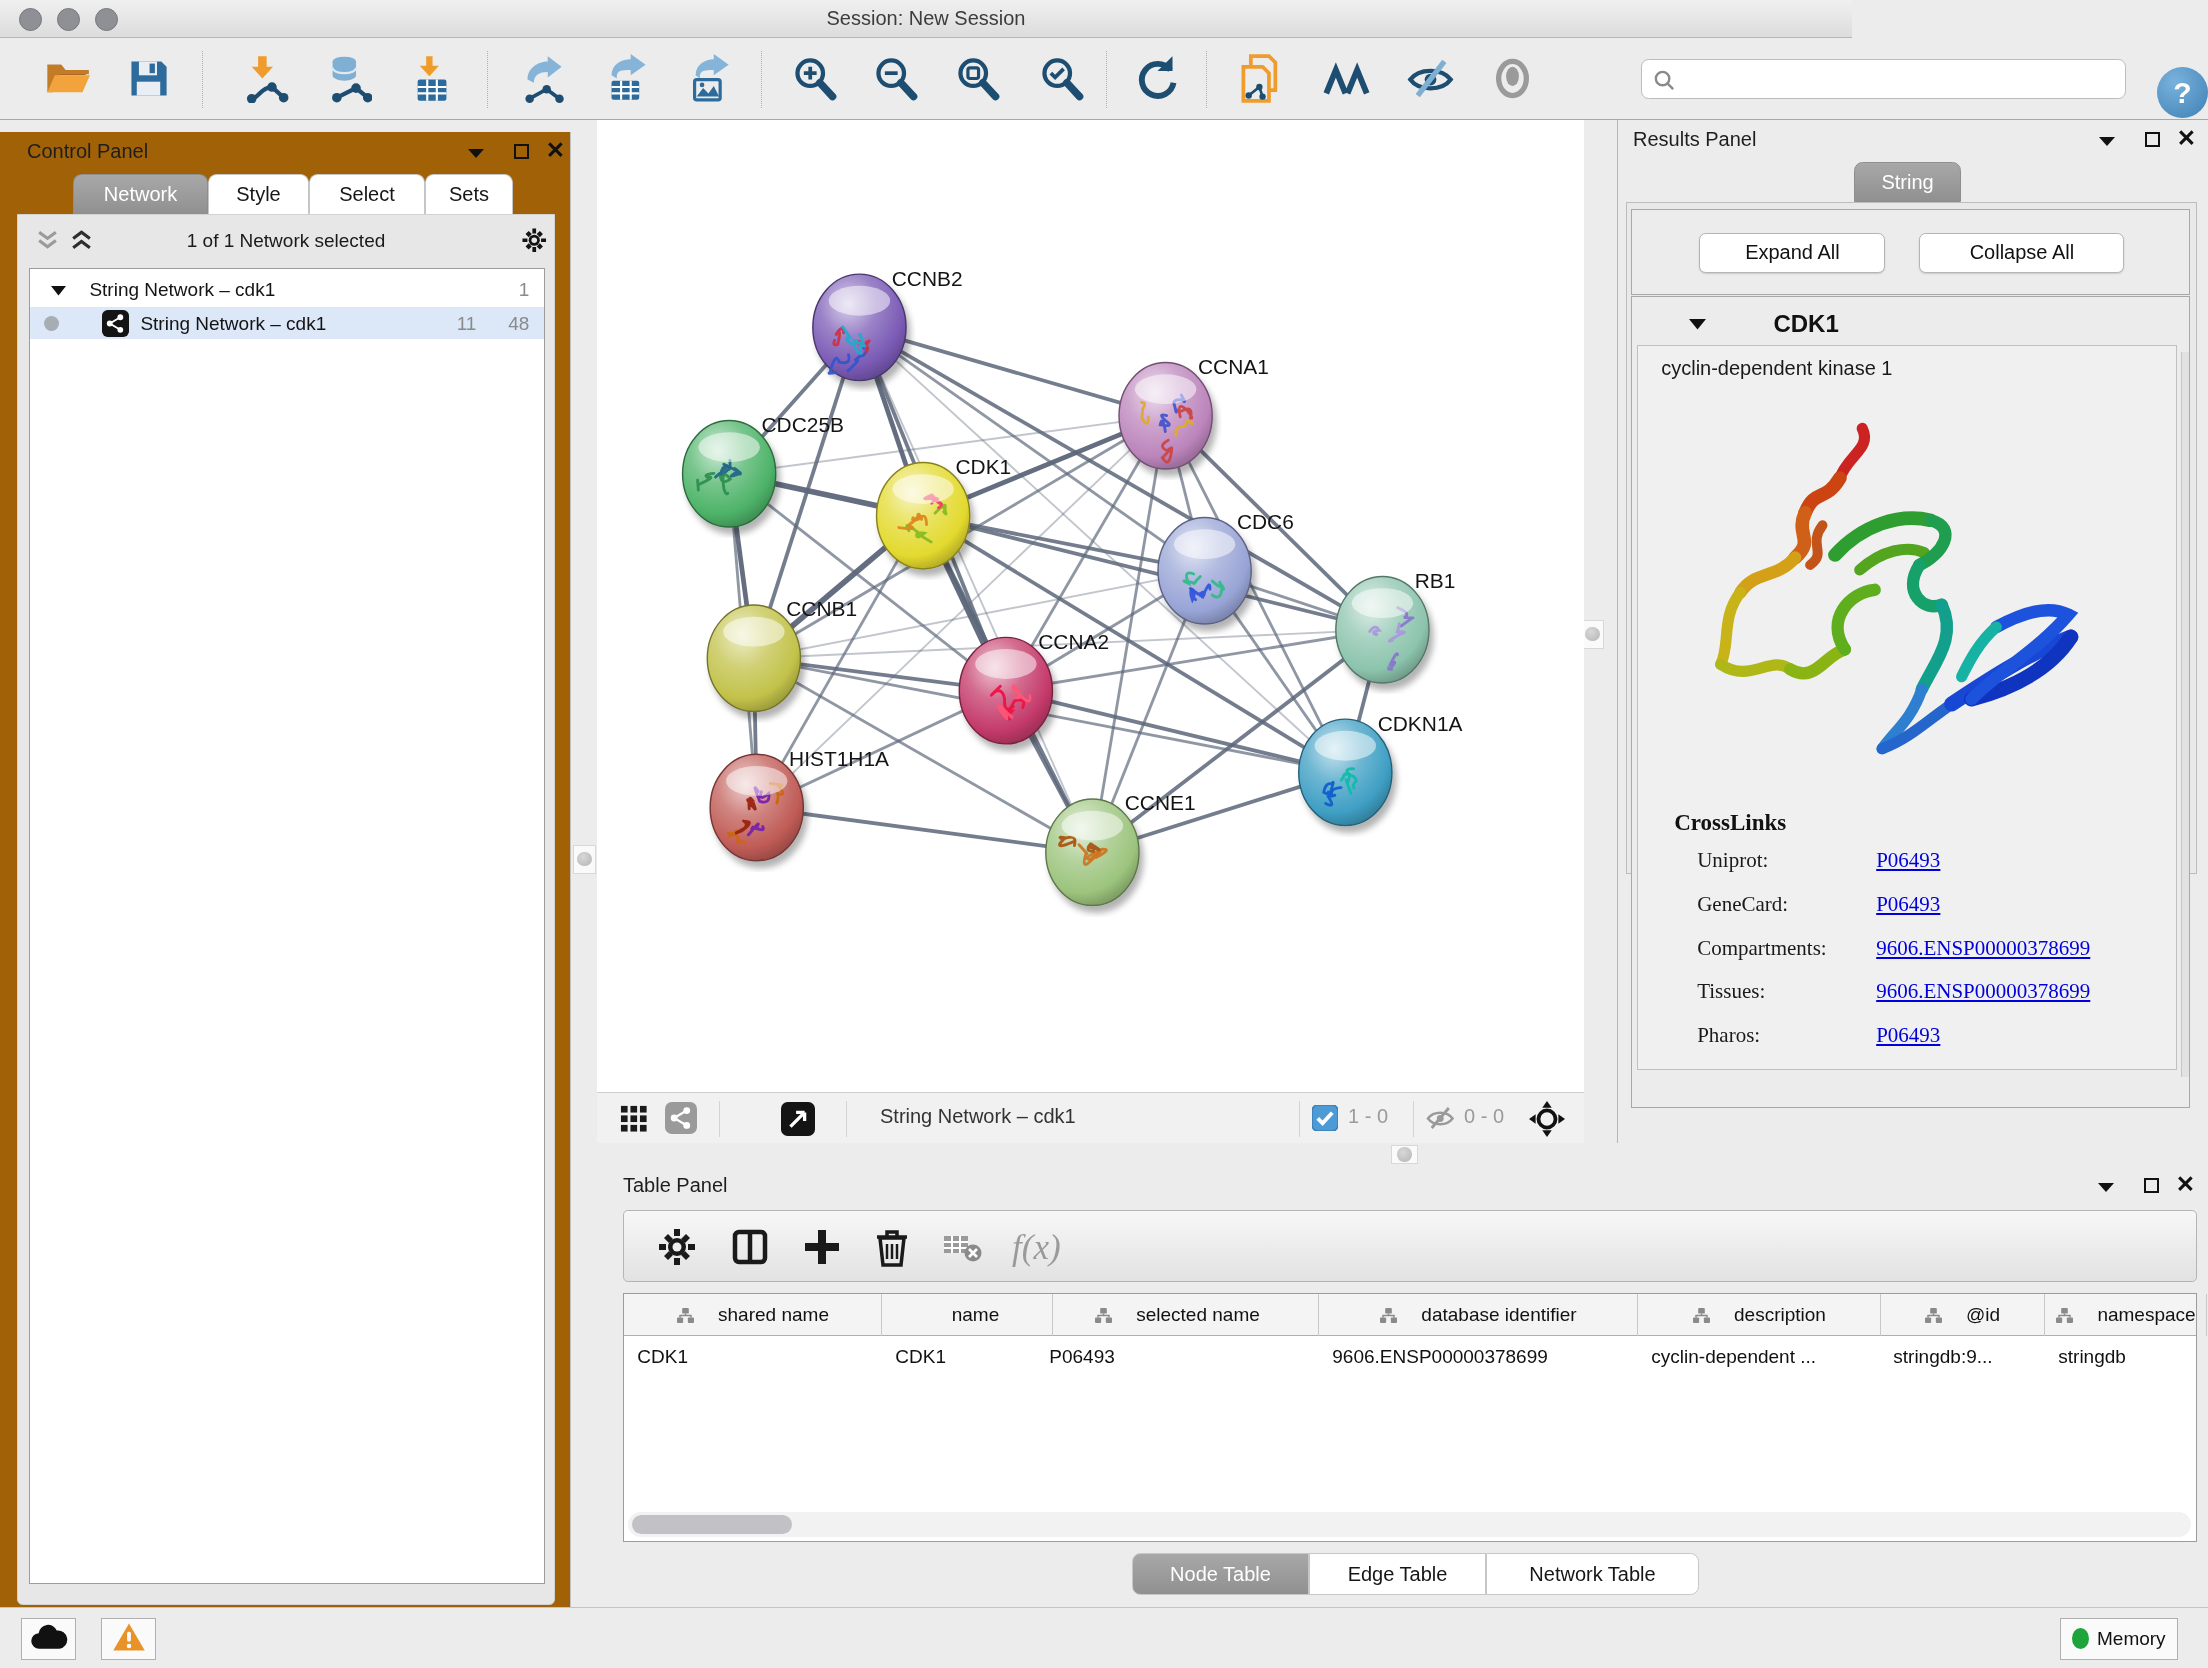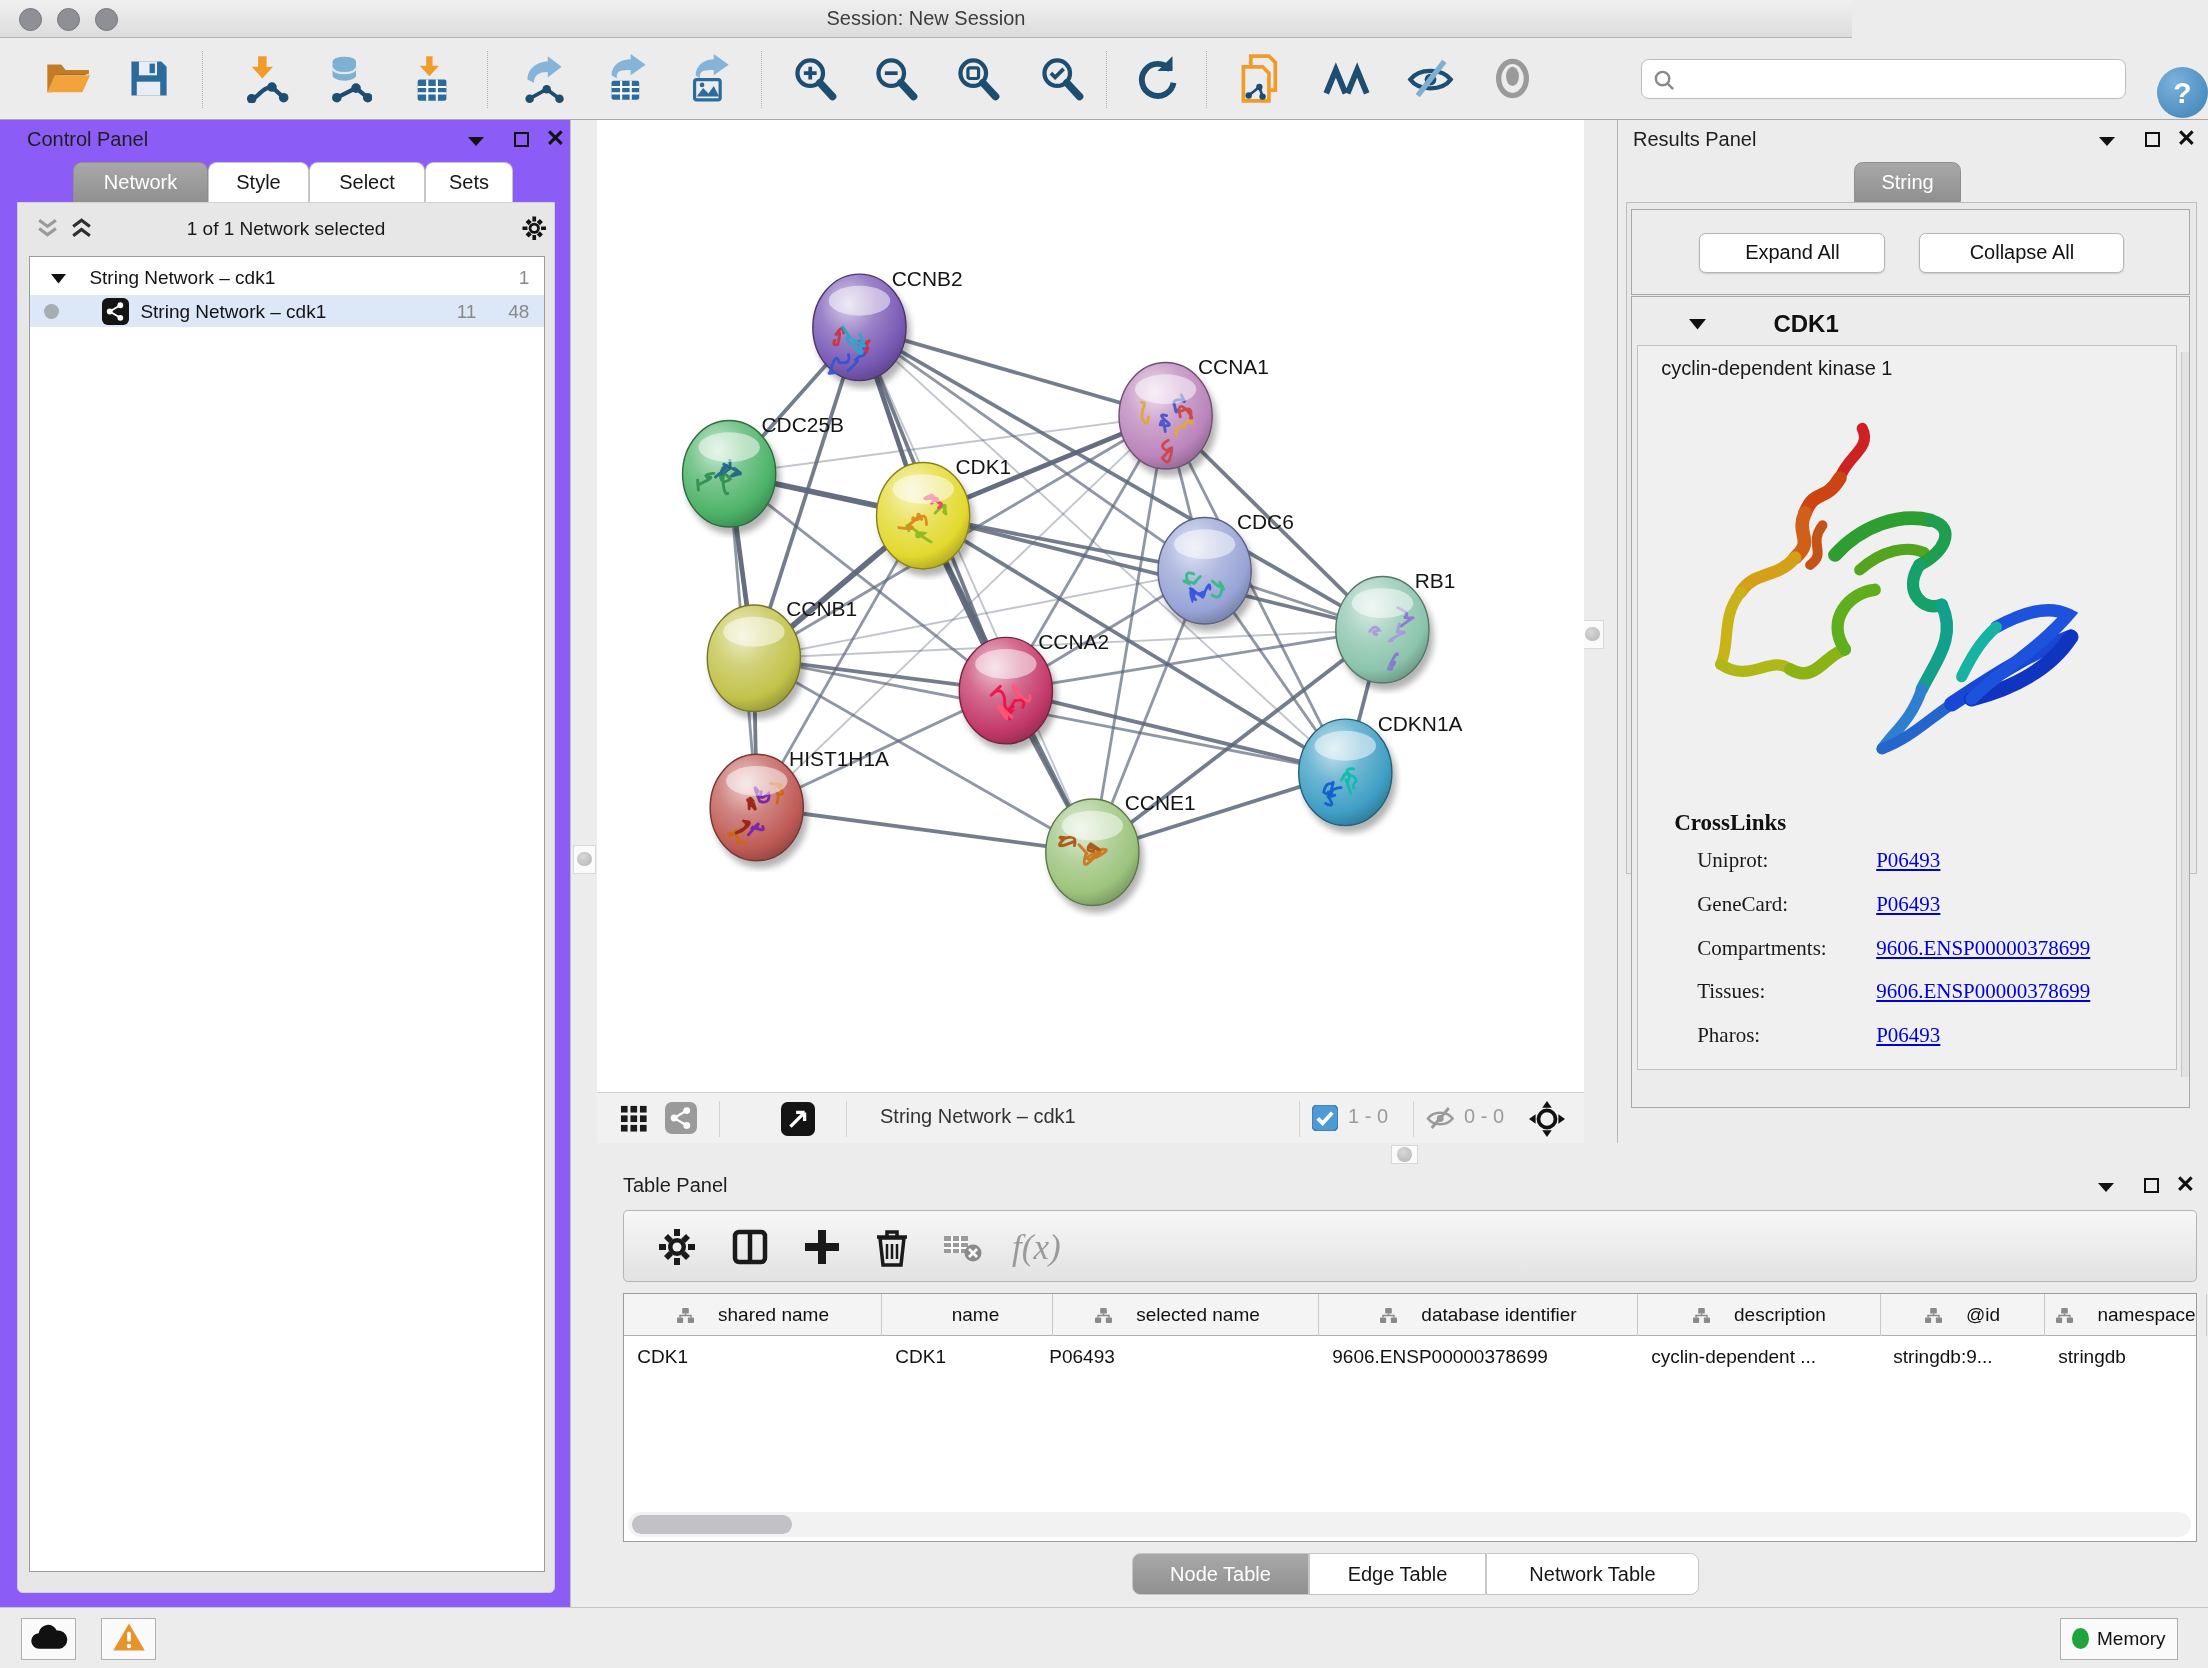--- a/index.html
+++ b/index.html
@@ -31,22 +31,22 @@
 
   
   .panel-title { font-size:20px; color:#1e1e1e; }
   .pctl { position:absolute; top:0; width:23px; height:23px; background:none; border:none; cursor:pointer; }
   .tri-down { width:0; height:0; border-left:8.6px solid transparent; border-right:8.6px solid transparent;
     border-top:10.5px solid #111; display:inline-block; }
   .float-sq { width:14.3px; height:14.3px; border:2.9px solid #111; display:inline-block; }
   .close-x { font-size:23px; font-weight:bold; color:#111; line-height:19px; }
 
   
-  .control-panel { position:absolute; left:0; top:120px; width:571px; height:1488px;
-    background:#8b5cf6; border-right:1.9px solid #c2c2c2; }
+  .control-panel { position:absolute; left:0; top:132px; width:571px; height:1488px;
+    background:#a16207; border-right:1.9px solid #c2c2c2; }
   .cp-header { position:absolute; left:27px; top:7.6px; }
   .tabrow .tab { position:absolute; top:0; height:40px; border:1px solid #c6c6c6; border-bottom:none;
     border-radius:8.6px 8.6px 0 0; background:#fff; color:#161616; font-size:20px; text-align:center;
     line-height:38px; cursor:pointer; }
   .tabrow .tab.active { background:linear-gradient(#a8a8a8,#909090); color:#fff; border-color:#8e8e8e; }
   .cp-box { position:absolute; left:17px; top:82px; width:538px; height:1391px; background:#e7e7e7;
     border-radius:0 0 5.7px 5.7px; border:1px solid #d2d2d2; }
   .cp-staterow { position:absolute; left:0; top:11.4px; width:100%; height:32px; }
   .cp-list { position:absolute; left:11.4px; top:53px; width:516px; height:1316px; background:#fff;
     border:1.9px solid #9c9c9c; }

